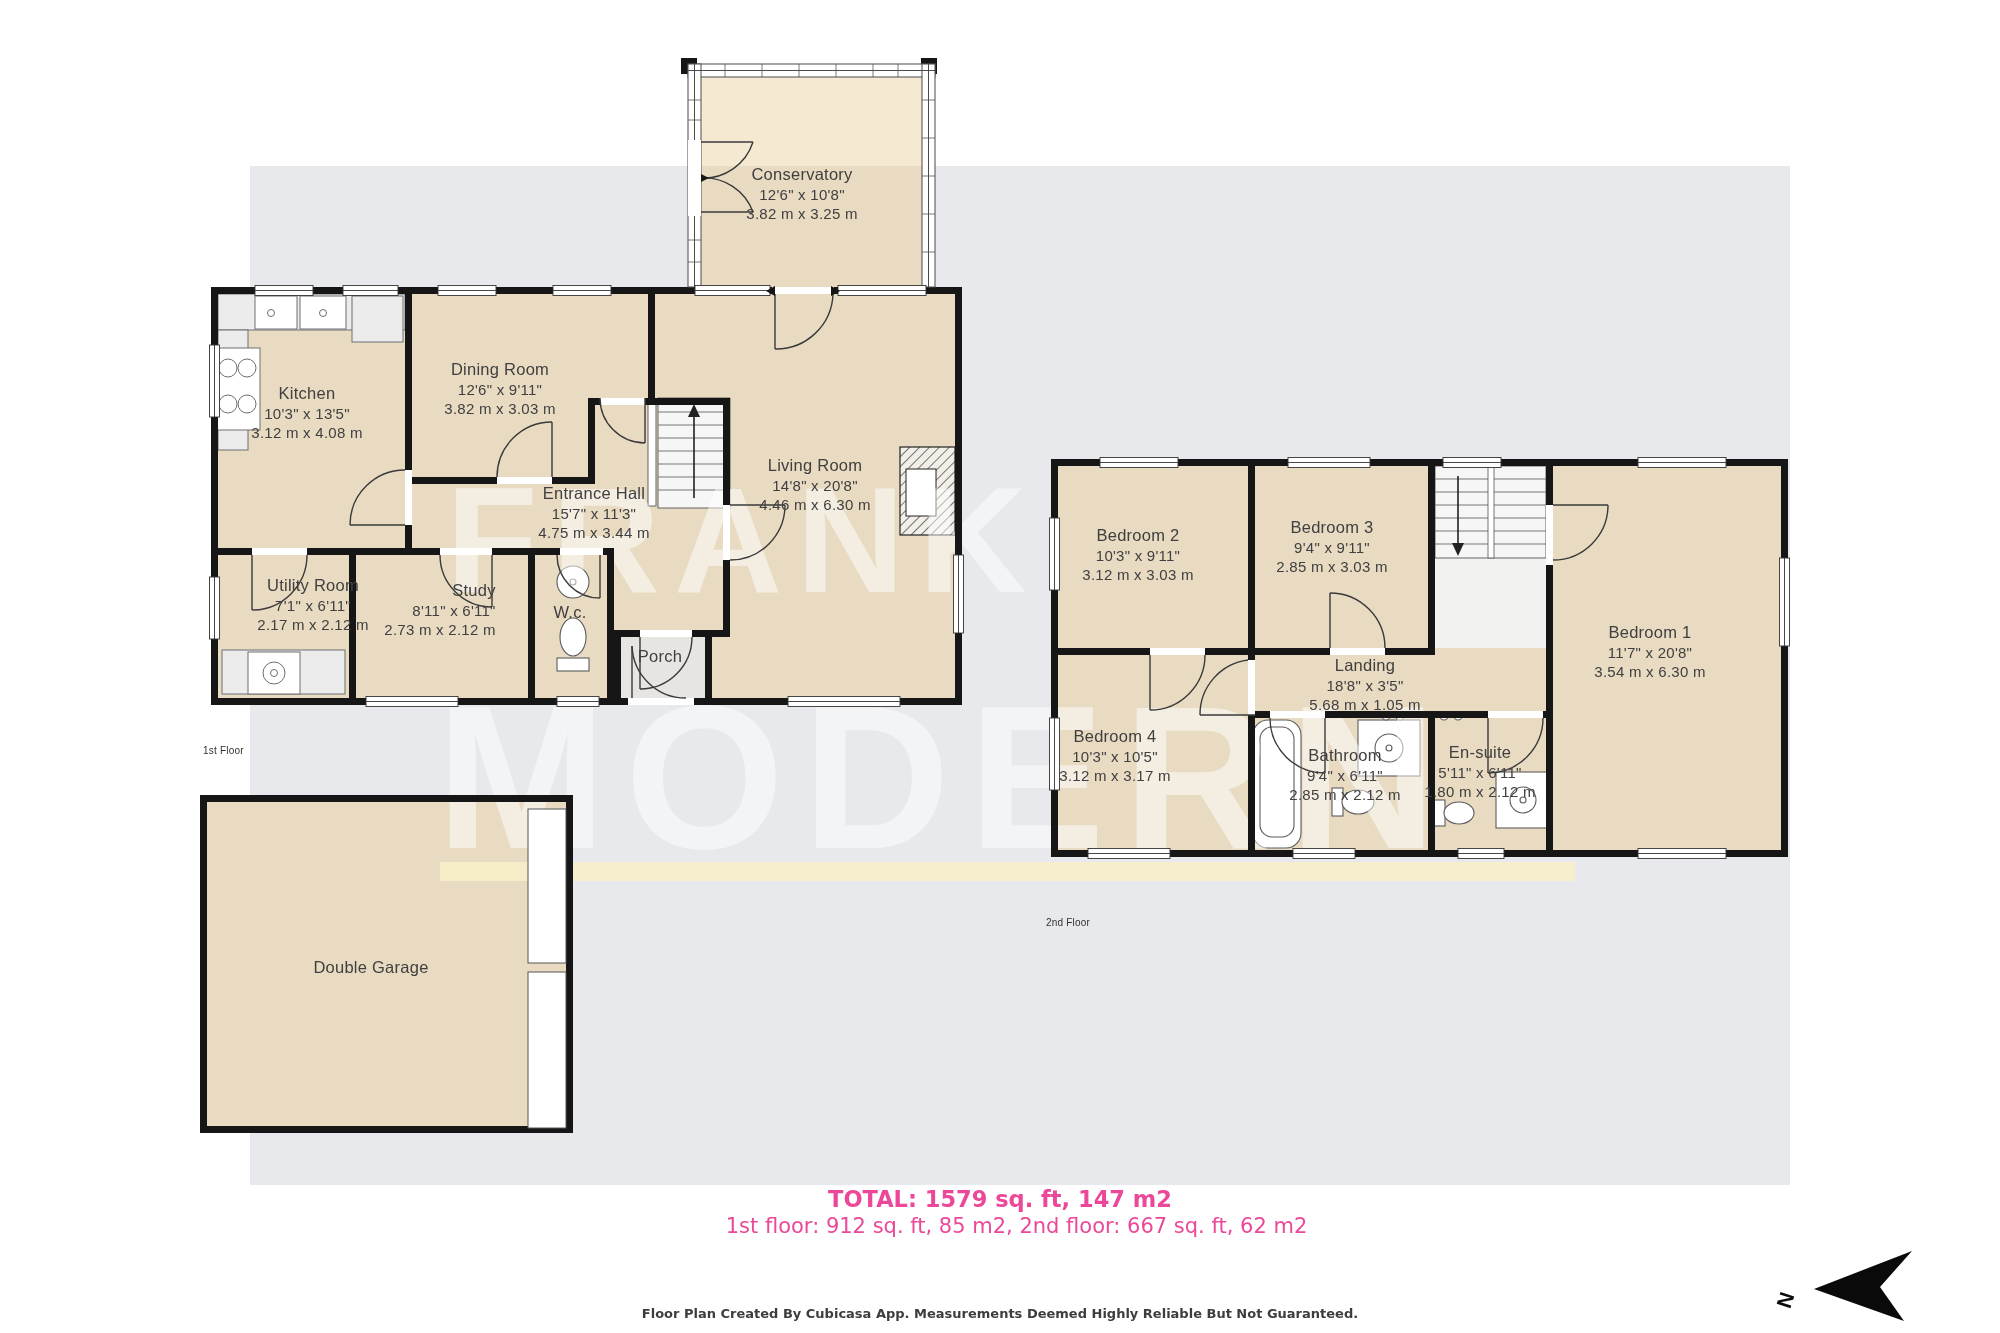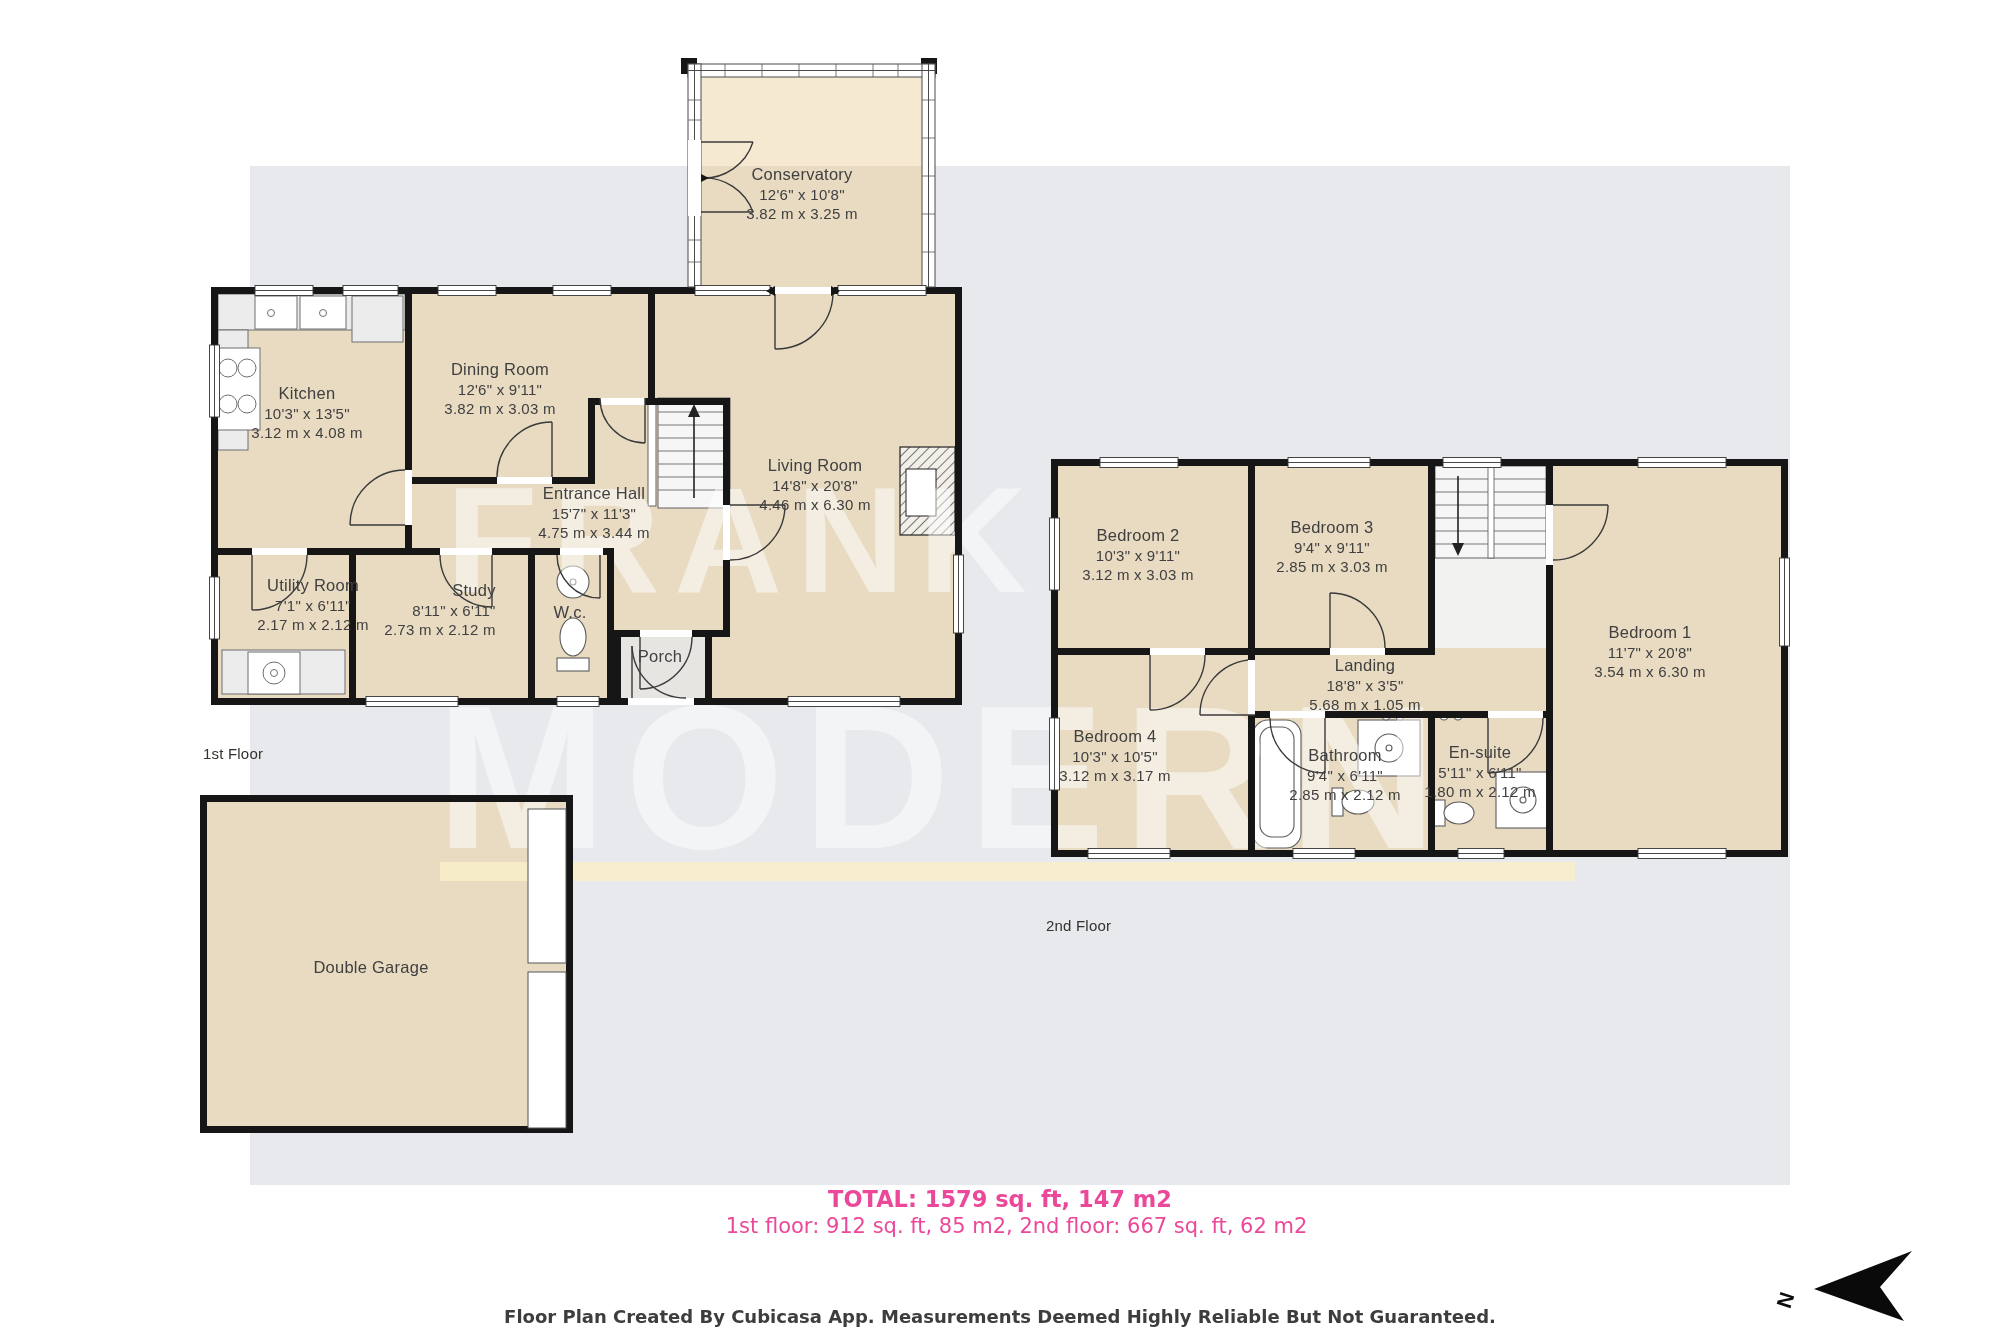--- a/index.html
+++ b/index.html
@@ -4,27 +4,27 @@
 <style>
   html,body{margin:0;padding:0;background:#fff;}
   .canvas{position:relative;width:2000px;height:1333px;background:#ffffff;overflow:hidden;
           font-family:"Liberation Sans",sans-serif;}
   .backdrop{position:absolute;left:250px;top:166px;width:1540px;height:1019px;background:#e7e9ec;z-index:0;}
   .plan-svg{position:absolute;left:0;top:0;z-index:1;}
   #labels{position:absolute;left:0;top:0;width:100%;height:100%;z-index:3;pointer-events:none;}
   .room-label{position:absolute;transform:translateX(-50%);text-align:center;color:#404040;white-space:nowrap;}
   .room-label .rname{display:block;font-size:16.5px;line-height:21px;letter-spacing:.25px;font-weight:500;}
   .room-label .rdim{display:block;font-size:15px;line-height:19px;letter-spacing:.25px;}
-  .floor-label{position:absolute;font-size:15px;color:#33312d;z-index:3;letter-spacing:.2px;}
+  .floor-label{position:absolute;font-size:10px;color:#33312d;z-index:3;letter-spacing:.2px;}
   .summary{position:absolute;left:0;top:1186px;width:100%;text-align:center;z-index:3;
            font-family:"DejaVu Sans",sans-serif;color:#ec4899;}
   .summary .total{font-size:22.5px;font-weight:700;line-height:27px;}
   .summary .sline{font-size:21px;line-height:26px;margin-left:33px;}
   .footer-note{position:absolute;left:0;top:1306px;width:100%;text-align:center;z-index:3;
-           font-family:"DejaVu Sans",sans-serif;font-size:18px;font-weight:700;color:#3d3d3d;}
+           font-family:"DejaVu Sans",sans-serif;font-size:13px;font-weight:700;color:#3d3d3d;}
   .compass-n{position:absolute;left:1778px;top:1288px;font-size:21px;font-weight:700;color:#0c0c0c;
            transform:rotate(-72deg);z-index:3;}
   .compass-svg{position:absolute;left:1792px;top:1243px;z-index:3;}
 </style>
 </head>
 <body>
 
 <div class="canvas">
 
   <div class="backdrop"></div>

